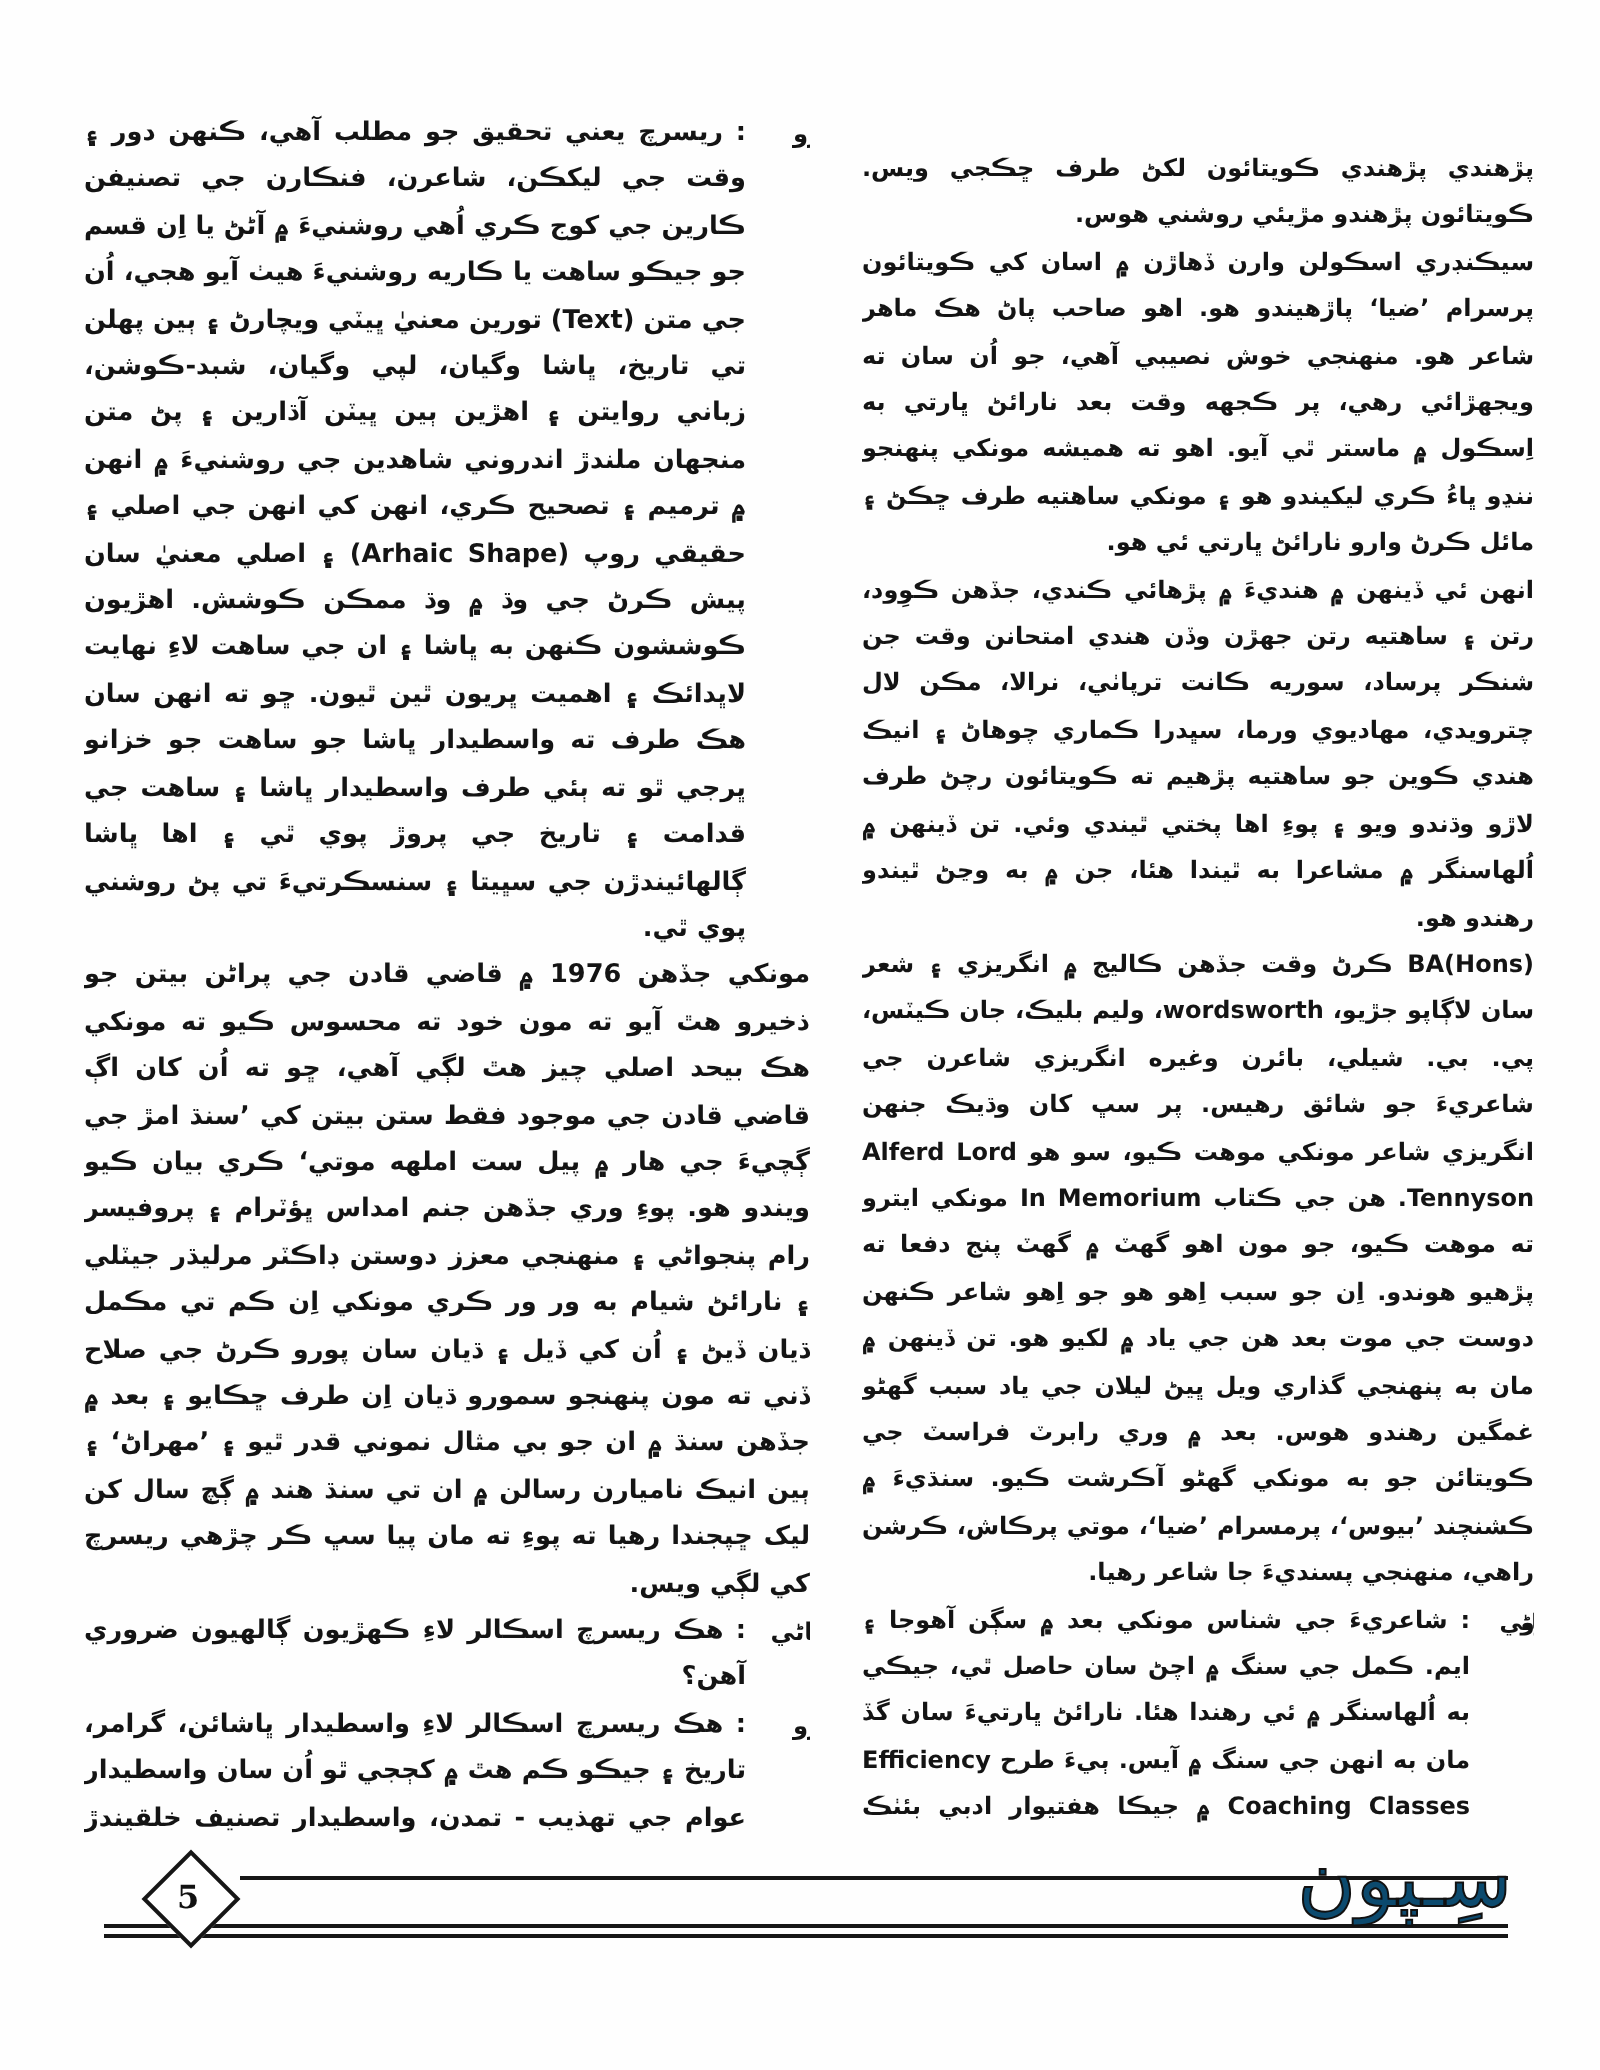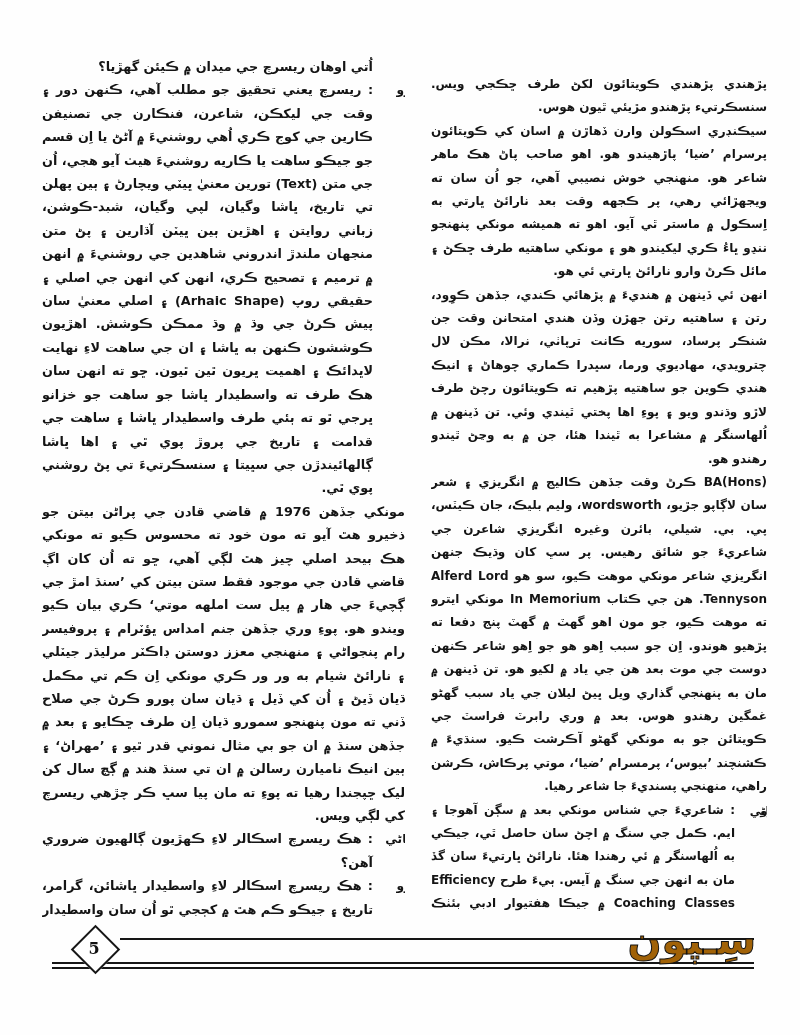--- a/index.html
+++ b/index.html
@@ -82,44 +82,43 @@
   .page-num{
     position:absolute;left:0;top:0;width:48px;height:48px;
     display:flex;align-items:center;justify-content:center;
     font-family:"DejaVu Serif",serif;
     font-size:16px;font-weight:700;color:#111;
     z-index:4;
   }
   .logo{
     position:absolute;right:44px;top:-6px;
     font-size:40px;line-height:48px;
-    font-weight:700;
-    color:#a16207;
+    font-weight:400;
+    color:#0c4a6e;
     -webkit-text-stroke:1px #111;
     letter-spacing:1px;
     z-index:2;
     direction:rtl;
   }
 </style>
 </head>
 <body>
 
 <div class="page">
 
   <div class="cols">
     <div class="col col-right" id="col-right">
-        <div class="block para"><span class="btext">پڙهندي پڙهندي ڪويتائون لکڻ طرف ڇڪجي ويس. سنسڪرتيء پڙهندو مڙيئي ٿيون هوس.</span></div>
+        <div class="block para"><span class="btext">پڙهندي پڙهندي ڪويتائون لکڻ طرف ڇڪجي ويس. ڪويتائون پڙهندو مڙيئي روشني هوس.</span></div>
         <div class="block para"><span class="btext">سيڪنڊري اسڪولن وارن ڏهاڙن ۾ اسان کي ڪويتائون پرسرام ’ضيا‘ پاڙهيندو هو. اهو صاحب پاڻ هڪ ماهر شاعر هو. منهنجي خوش نصيبي آهي، جو اُن سان ته ويجهڙائي رهي، پر ڪجهه وقت بعد نارائڻ ڀارتي به اِسڪول ۾ ماستر ٿي آيو. اهو ته هميشه مونکي پنهنجو ننڍو ڀاءُ ڪري ليکيندو هو ۽ مونکي ساهتيه طرف ڇڪڻ ۽ مائل ڪرڻ وارو نارائڻ ڀارتي ئي هو.</span></div>
         <div class="block para"><span class="btext">انهن ئي ڏينهن ۾ هنديءَ ۾ پڙهائي ڪندي، جڏهن ڪوِود، رتن ۽ ساهتيه رتن جهڙن وڏن هندي امتحانن وقت جن شنڪر پرساد، سوريه ڪانت ترپاٺي، نرالا، مڪن لال چترويدي، مهاديوي ورما، سڀدرا ڪماري چوهاڻ ۽ انيڪ هندي ڪوين جو ساهتيه پڙهيم ته ڪويتائون رچڻ طرف لاڙو وڌندو ويو ۽ پوءِ اها پختي ٿيندي وئي. تن ڏينهن ۾ اُلهاسنگر ۾ مشاعرا به ٿيندا هئا، جن ۾ به وڃڻ ٿيندو رهندو هو.</span></div>
         <div class="block para"><span class="btext">BA(Hons) ڪرڻ وقت جڏهن ڪاليج ۾ انگريزي ۽ شعر سان لاڳاپو جڙيو، wordsworth، وليم بليڪ، جان ڪيٽس، پي. بي. شيلي، بائرن وغيره انگريزي شاعرن جي شاعريءَ جو شائق رهيس. پر سڀ کان وڌيڪ جنهن انگريزي شاعر مونکي موهت ڪيو، سو هو Alferd Lord Tennyson. هن جي ڪتاب In Memorium مونکي ايترو ته موهت ڪيو، جو مون اهو گهٽ ۾ گهٽ پنج دفعا ته پڙهيو هوندو. اِن جو سبب اِهو هو جو اِهو شاعر ڪنهن دوست جي موت بعد هن جي ياد ۾ لکيو هو. تن ڏينهن ۾ مان به پنهنجي گذاري ويل ڀيڻ ليلان جي ياد سبب گهڻو غمگين رهندو هوس. بعد ۾ وري رابرٽ فراسٽ جي ڪويتائن جو به مونکي گهڻو آڪرشت ڪيو. سنڌيءَ ۾ ڪشنچند ’بيوس‘، پرمسرام ’ضيا‘، موتي پرڪاش، ڪرشن راهي، منهنجي پسنديءَ جا شاعر رهيا.</span></div>
         <div class="block qa"><span class="speaker">ٽيجاڻي</span></div>
         <div class="block qa"><span class="speaker">هيرو</span><span class="btext">: شاعريءَ جي شناس مونکي بعد ۾ سڳن آهوجا ۽ ايم. ڪمل جي سنگ ۾ اچڻ سان حاصل ٿي، جيڪي به اُلهاسنگر ۾ ئي رهندا هئا. نارائڻ ڀارتيءَ سان گڏ مان به انهن جي سنگ ۾ آيس. ٻيءَ طرح Efficiency Coaching Classes ۾ جيڪا هفتيوار ادبي بئٺڪ ٿيندي هئي يا ممبئيءَ ۾ جهن هند ڪاليج ۾ پروفيسر منگهارام ملڪاڻيءَ جي گهر جيڪو ادبي ڪلاس هلندو هو، تنهن دوران بحث مباحثن ذريعي به شاعريءَ جي علم جي شناس وڌي.</span></div>
       </div>
     <div class="col col-left" id="col-left">
-        <div class="block qa"><span class="speaker"></span><span class="btext">اُتي اوهان ريسرچ جي ميدان ۾ ڪيئن گهڙيا؟</span></div>
         <div class="block qa"><span class="speaker">هيرو</span><span class="btext">: ريسرچ يعني تحقيق جو مطلب آهي، ڪنهن دور ۽ وقت جي ليکڪن، شاعرن، فنڪارن جي تصنيفن ڪارين جي کوج ڪري اُهي روشنيءَ ۾ آڻڻ يا اِن قسم جو جيڪو ساهت يا ڪاريه روشنيءَ هيٺ آيو هجي، اُن جي متن (Text) تورين معنيٰ ڀيٽي ويچارڻ ۽ ٻين پهلن تي تاريخ، ڀاشا وگيان، لپي وگيان، شبد-ڪوشن، زباني روايتن ۽ اهڙين ٻين ڀيٽن آڌارين ۽ پڻ متن منجهان ملندڙ اندروني شاهدين جي روشنيءَ ۾ انهن ۾ ترميم ۽ تصحيح ڪري، انهن کي انهن جي اصلي ۽ حقيقي روپ (Arhaic Shape) ۽ اصلي معنيٰ سان پيش ڪرڻ جي وڌ ۾ وڌ ممڪن ڪوشش. اهڙيون ڪوششون ڪنهن به ڀاشا ۽ ان جي ساهت لاءِ نهايت لاڀدائڪ ۽ اهميت ڀريون ٿين ٿيون. ڇو ته انهن سان هڪ طرف ته واسطيدار ڀاشا جو ساهت جو خزانو ڀرجي ٿو ته ٻئي طرف واسطيدار ڀاشا ۽ ساهت جي قدامت ۽ تاريخ جي پروڙ پوي ٿي ۽ اها ڀاشا ڳالهائيندڙن جي سڀيتا ۽ سنسڪرتيءَ تي پڻ روشني پوي ٿي.</span></div>
         <div class="block para"><span class="btext">مونکي جڏهن 1976 ۾ قاضي قادن جي پراڻن بيتن جو ذخيرو هٿ آيو ته مون خود ته محسوس ڪيو ته مونکي هڪ بيحد اصلي چيز هٿ لڳي آهي، ڇو ته اُن کان اڳ قاضي قادن جي موجود فقط ستن بيتن کي ’سنڌ امڙ جي ڳچيءَ جي هار ۾ پيل ست املهه موتي‘ ڪري بيان ڪيو ويندو هو. پوءِ وري جڏهن جنم امداس ڀؤٽرام ۽ پروفيسر رام پنجواڻي ۽ منهنجي معزز دوستن ڊاڪٽر مرليڌر جيٽلي ۽ نارائڻ شيام به ور ور ڪري مونکي اِن ڪم تي مڪمل ڌيان ڏيڻ ۽ اُن کي ڏيل ۽ ڌيان سان پورو ڪرڻ جي صلاح ڏني ته مون پنهنجو سمورو ڌيان اِن طرف ڇڪايو ۽ بعد ۾ جڏهن سنڌ ۾ ان جو بي مثال نموني قدر ٿيو ۽ ’مهراڻ‘ ۽ ٻين انيڪ ناميارن رسالن ۾ ان تي سنڌ هند ۾ ڳچ سال کن ليک ڇپجندا رهيا ته پوءِ ته مان پيا سڀ ڪر چڙهي ريسرچ کي لڳي ويس.</span></div>
         <div class="block qa"><span class="speaker">ٽيجاڻي</span><span class="btext">: هڪ ريسرچ اسڪالر لاءِ ڪهڙيون ڳالهيون ضروري آهن؟</span></div>
         <div class="block qa"><span class="speaker">هيرو</span><span class="btext">: هڪ ريسرچ اسڪالر لاءِ واسطيدار ڀاشائن، گرامر، تاريخ ۽ جيڪو ڪم هٿ ۾ کڄجي ٿو اُن سان واسطيدار عوام جي تهذيب - تمدن، واسطيدار تصنيف خلقيندڙ جي حياتي، زمان ۽ مڪان جي مڪمل ڄاڻ رکڻ بيحد ضروري آهي.</span></div>
       </div>
   </div>
 
   <div class="footer">
     <div class="rule-top"></div>
     <div class="rule-double-a"></div>

